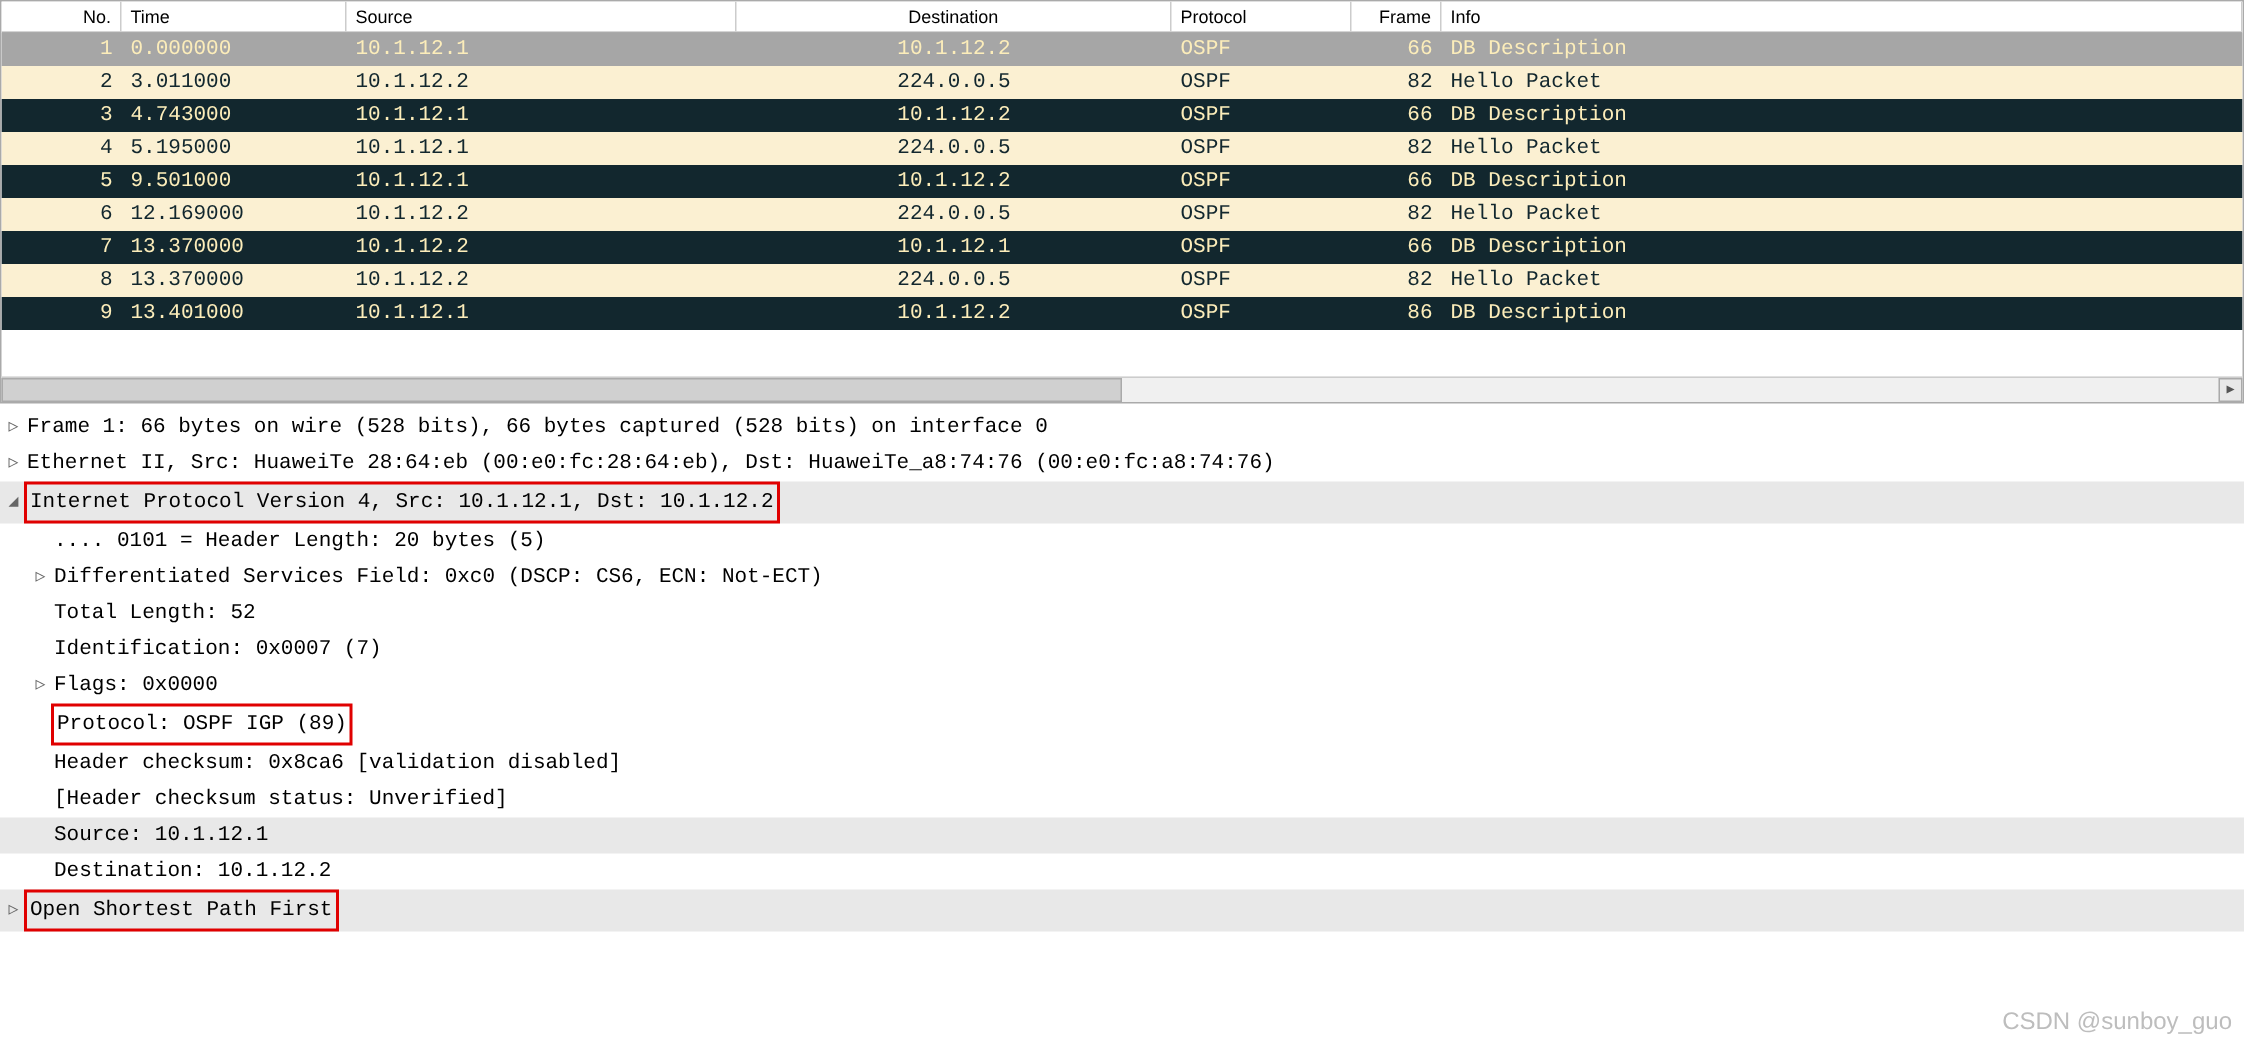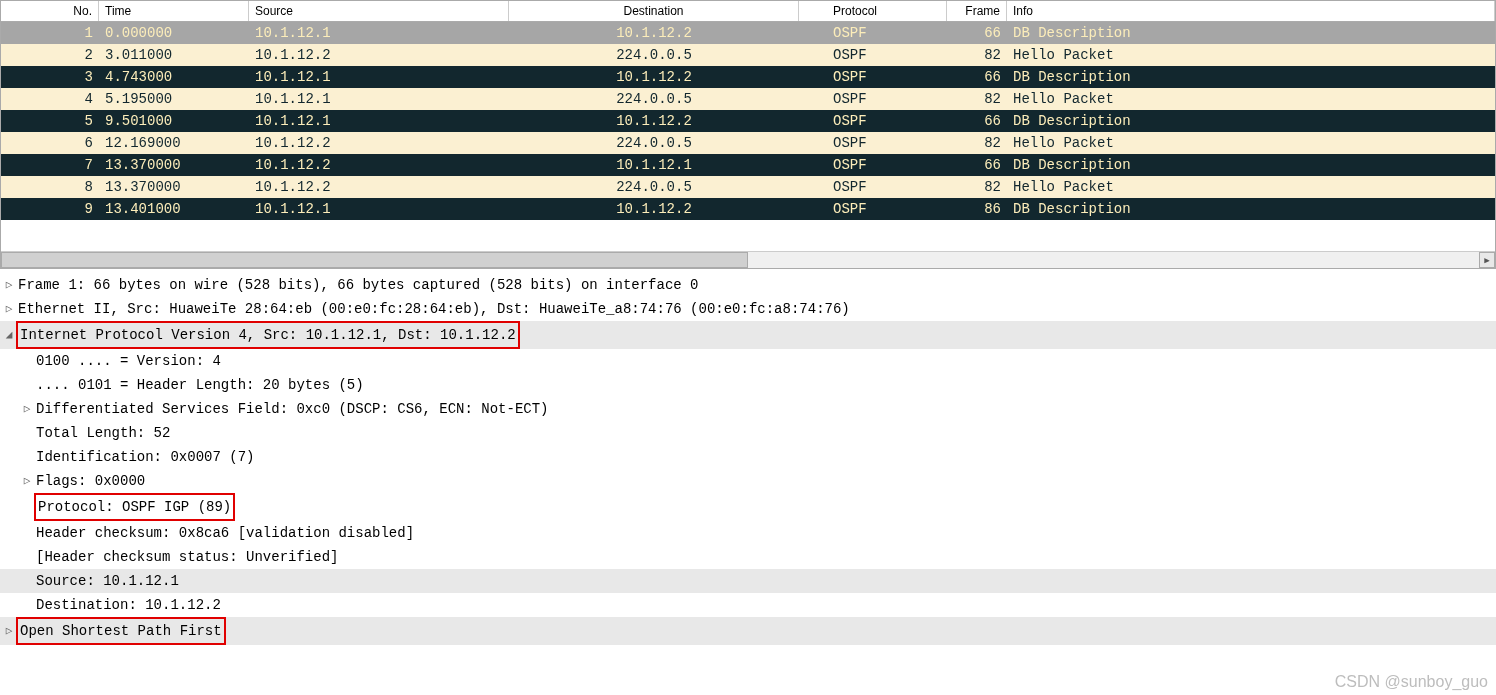--- a/index.html
+++ b/index.html
@@ -3,25 +3,25 @@
 <meta charset="utf-8">
 <style>
   html,body{margin:0;padding:0;font-family:"Consolas","Courier New",monospace;font-size:14px;color:#000;background:#fff;}
   .pane{border:1px solid #aaa;}
   .packet-list{height:250px;overflow:auto;position:relative;}
   .pl-header{display:flex;background:#fff;border-bottom:1px solid #aaa;font-family:Arial,Helvetica,sans-serif;font-size:12px;}
   .pl-header .col{padding:3px 6px;border-right:1px solid #ccc;box-sizing:border-box;white-space:nowrap;overflow:hidden;}
   .pl-body{}
   .pl-row{display:flex;height:22px;align-items:center;}
   .pl-row .col{padding:0 6px;box-sizing:border-box;white-space:nowrap;overflow:hidden;}
-  .col-no{width:80px;text-align:right;padding-right:8px;margin-left:18px;}
+  .col-no{width:80px;text-align:right;padding-right:8px;}
   .col-time{width:150px;}
   .col-src{width:260px;}
   .col-dst{width:290px;text-align:center;}
-  .col-proto{width:120px;margin-left:28px;}
+  .col-proto{width:120px;}
   .col-len{width:60px;text-align:right;padding-right:6px;}
   .col-info{flex:1;}
   .theme-dark{background:#12272e;color:#fcedba;}
   .theme-light{background:#fbf0d2;color:#12272e;}
   .theme-sel{background:#a6a6a6;color:#fcedba;}
   .scrollbar-h{height:16px;background:#f0f0f0;border-top:1px solid #ccc;position:relative;}
   .scrollbar-h .thumb{position:absolute;left:0;top:0;width:50%;height:100%;background:#d0d0d0;border:1px solid #aaa;box-sizing:border-box;}
   .scrollbar-h .arrow{position:absolute;top:0;width:16px;height:16px;background:#e8e8e8;border:1px solid #aaa;box-sizing:border-box;display:flex;align-items:center;justify-content:center;font-size:9px;color:#555;}
   .scrollbar-h .arrow.left{left:0;}
   .scrollbar-h .arrow.right{right:0;}
@@ -153,23 +153,20 @@
   </div>
 
   <div class="line sel-row">
     <span class="toggle">◢</span>
     <span class="redbox">
       <span class="txt">Internet Protocol Version 4, Src: 10.1.12.1, Dst: 10.1.12.2</span>
     </span>
   </div>
 
   <div class="line indent2">
-    <span class="txt">0100 .... = Version: 4</span>
-  </div>
-  <div class="line indent2">
     <span class="txt">.... 0101 = Header Length: 20 bytes (5)</span>
   </div>
   <div class="line indent1">
     <span class="toggle">▷</span>
     <span class="txt">Differentiated Services Field: 0xc0 (DSCP: CS6, ECN: Not-ECT)</span>
   </div>
   <div class="line indent2">
     <span class="txt">Total Length: 52</span>
   </div>
   <div class="line indent2">

